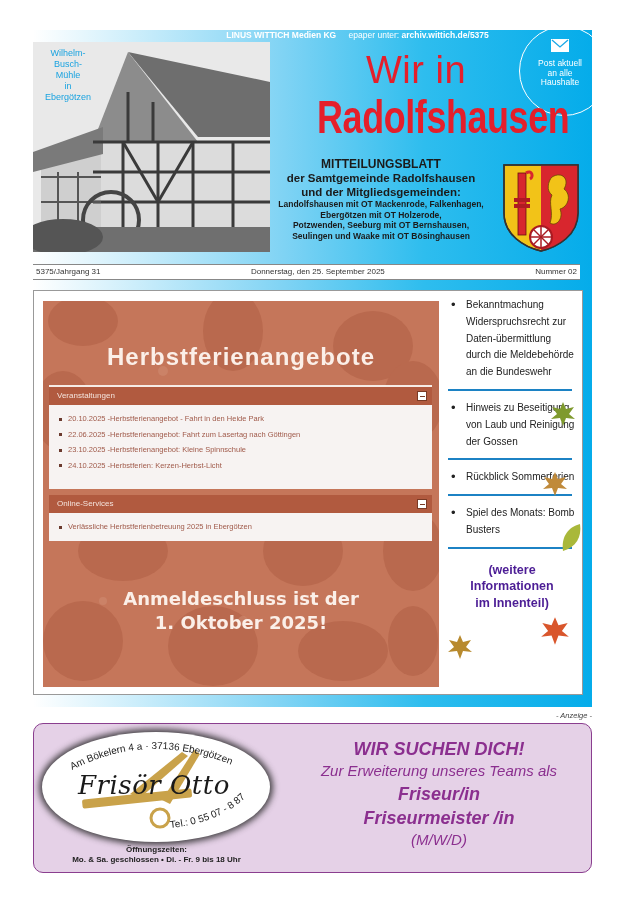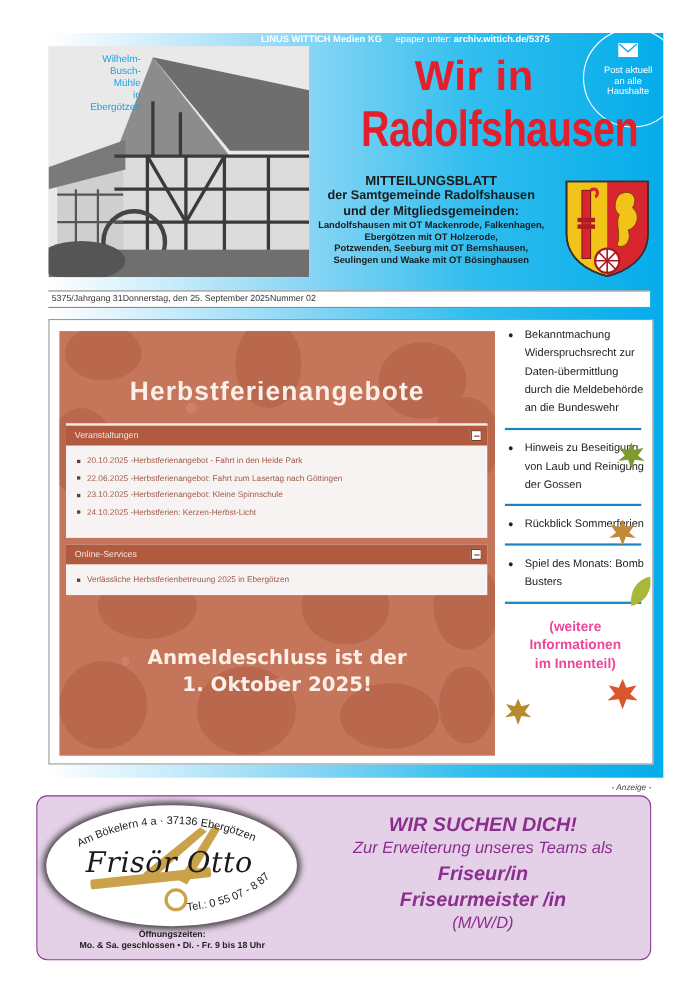--- a/index.html
+++ b/index.html
@@ -3,73 +3,72 @@
 <meta charset="utf-8">
 <style>
   * { box-sizing: border-box; margin: 0; padding: 0; }
   html, body { width: 625px; height: 897px; background: #ffffff; overflow: hidden; }
   body { position: relative; font-family: "Liberation Sans", sans-serif; color: #222; }
 
   
   .blue-panel {
     position: absolute; left: 33px; top: 30px; width: 559px; height: 677px;
     background: linear-gradient(90deg, #ffffff 0%, #cdeefb 18%, #7fd3f4 45%, #2ebdee 70%, #05acea 100%);
-    margin-left: 11px;
   }
   .topline {
     position: absolute; left: 0; top: 0; width: 100%; height: 12px;
     font-size: 8.5px; color: #ffffff; text-align: center; line-height: 11px;
     padding-left: 90px;
   }
   .topline b { font-weight: bold; }
   .topline .ep { margin-left: 10px; }
 
   .photo {
     position: absolute; left: 0; top: 12px; width: 237px; height: 210px;
     background: #e6e6e6; overflow: hidden;
   }
   .photo svg { position: absolute; left: 0; top: 0; }
   .photo-caption {
-    position: absolute; left: 18px; top: 6px; width: 66px;
-    font-size: 9px; line-height: 11px; color: #1aa3e0; text-align: right;
+    position: absolute; left: 2px; top: 6px; width: 66px;
+    font-size: 9px; line-height: 11px; color: #1aa3e0; text-align: center;
   }
 
   .post-badge {
     position: absolute; left: 486px; top: -4px; width: 90px; height: 90px;
     border: 1.5px solid #ffffff; border-radius: 50%;
   }
   .post-badge .env { position: absolute; left: 31px; top: 12px; }
   .post-badge .txt {
     position: absolute; left: 10px; top: 32px; width: 60px;
     font-size: 8.5px; line-height: 9.5px; color: #ffffff; text-align: center;
   }
 
   .title-1 {
-    position: absolute; left: 333px; top: 20px; font-size: 38px; font-weight: bold;
+    position: absolute; left: 333px; top: 20px; font-size: 38px; font-weight: normal;
     color: #e41f2b; letter-spacing: 0.5px; line-height: 40px;
     font-family: "Liberation Sans", sans-serif;
     text-align: center;
   }
   .title-2 {
     position: absolute; left: 250px; top: 62px; width: 310px; text-align: center;
     font-size: 46px; font-weight: bold; color: #e41f2b; line-height: 50px;
     transform: scaleX(0.78); transform-origin: center; letter-spacing: -0.5px;
   }
   .sub-block {
     position: absolute; left: 238px; top: 127px; width: 220px; text-align: center; color: #1b1b1b;
   }
   .sub-block .mb { font-size: 12px; font-weight: bold; line-height: 14px; }
   .sub-block .l2 { font-size: 11.5px; font-weight: bold; line-height: 14px; }
   .sub-block .sm { font-size: 8.5px; line-height: 10.5px; font-weight: bold; }
   .crest { position: absolute; left: 469px; top: 133px; }
 
   .datebar {
     position: absolute; left: 0; top: 234px; width: 547px; height: 16px;
     background: #ffffff; border-top: 1px solid #888; border-bottom: 1px solid #888;
-    font-size: 8px; color: #333; line-height: 14px; display: flex; padding: 0 3px;
+    font-size: 8px; color: #333; line-height: 14px; display: flex; justify-content: space-between; padding: 0 3px;
   }
 
   .content-box {
     position: absolute; left: 0; top: 260px; width: 550px; height: 405px;
     background: #ffffff; border: 1px solid #999;
   }
 
   
   .promo {
     position: absolute; left: 9px; top: 10px; width: 396px; height: 386px;
@@ -101,21 +100,21 @@
     position: absolute; left: 0; top: 286px; width: 100%; text-align: center;
     font-size: 18px; font-weight: bold; color: #fbefe8; line-height: 24px;
     font-family: "DejaVu Sans", sans-serif;
   }
 
   
   .topics { position: absolute; left: 414px; top: 6px; width: 128px; }
   .topic { position: relative; padding-left: 18px; font-size: 10px; line-height: 16.8px; color: #222; }
   .topic::before { content: "•"; position: absolute; left: 3px; top: 0; font-size: 13px; }
   .sep { height: 2px; background: #1c82c4; margin: 8px 0 9px 0; width: 124px; }
-  .topic-more { text-align: center; font-size: 12.5px; font-weight: bold; line-height: 16.5px; color: #ec4899; padding-top: 4px; }
+  .topic-more { text-align: center; font-size: 12.5px; font-weight: bold; line-height: 16.5px; color: #4c1d95; padding-top: 4px; }
   .leaf { position: absolute; }
 
   
   .anzeige { position: absolute; right: 33px; top: 711px; font-size: 7.5px; font-style: italic; color: #444; }
   .ad {
     position: absolute; left: 33px; top: 723px; width: 559px; height: 150px;
     background: #e5d1e7; border: 1.5px solid #8a3e8f; border-radius: 10px;
   }
   .oval {
     position: absolute; left: 8px; top: 8px; width: 228px; height: 110px;

